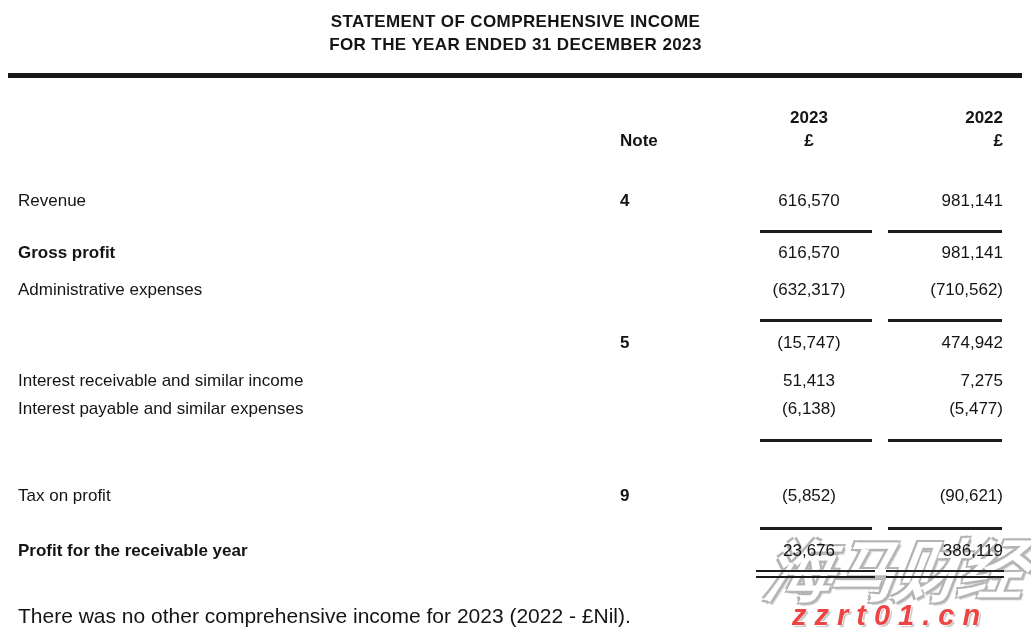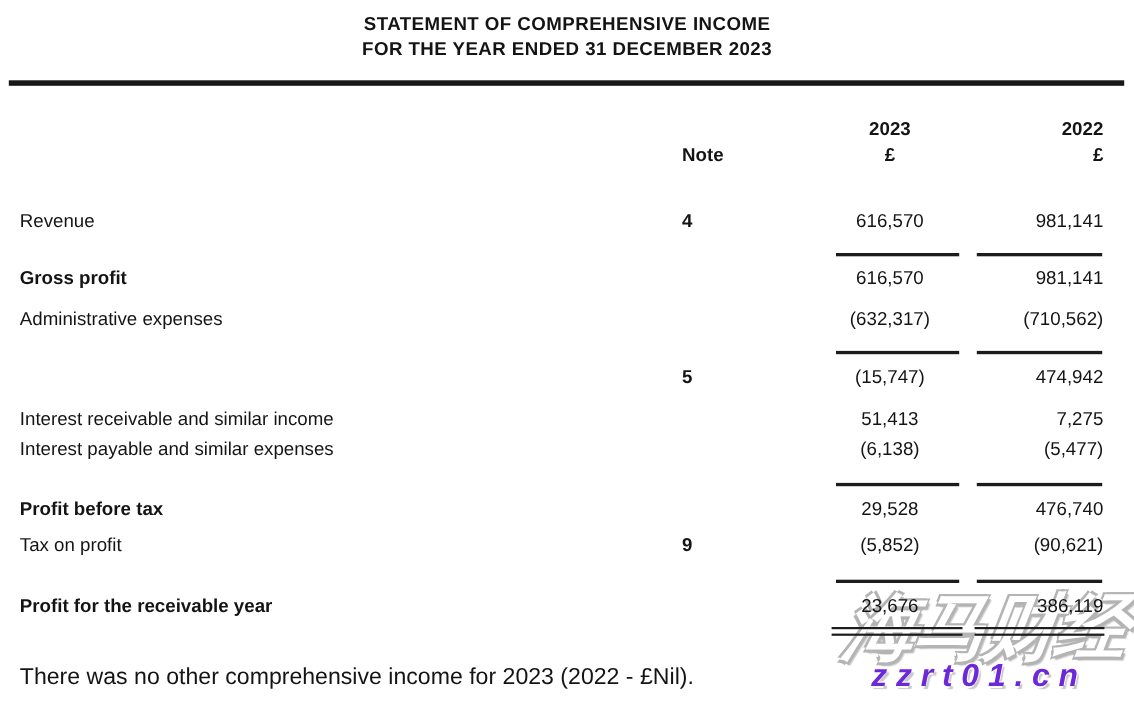--- a/index.html
+++ b/index.html
@@ -56,21 +56,21 @@
     text-shadow:
       -2px -2px 0 #b4b4b4, 2px -2px 0 #b4b4b4,
       -2px  2px 0 #b4b4b4, 2px  2px 0 #b4b4b4,
        3px  3px 1px #cccccc;
     transform:skewX(-8deg);
     letter-spacing:-2px;
   }
   .wm-url {
     position:absolute; left:792px; top:599px; z-index:3;
     font-size:29px; font-weight:bold; font-style:italic;
-    letter-spacing:8px; color:#6d28d9; white-space:nowrap;
+    letter-spacing:8px; color:#ef4444; white-space:nowrap;
     text-shadow:
       -1px -1px 0 #ffffff, 1px -1px 0 #ffffff,
       -1px  1px 0 #ffffff, 2px 2px 1px #c9c9c9;
   }
 </style>
 </head>
 <body>
 
 <div class="page">
 
@@ -130,25 +130,20 @@
 
   <div class="row" style="top:399px">
     <span class="cell label">Interest payable and similar expenses</span>
     <span class="cell c2023">(6,138)</span>
     <span class="cell c2022">(5,477)</span>
   </div>
 
   <div class="rule l23" style="top:439px"></div>
   <div class="rule l22" style="top:439px"></div>
 
-  <div class="row bold" style="top:453px">
-    <span class="cell label">Profit before tax</span>
-    <span class="cell c2023">29,528</span>
-    <span class="cell c2022">476,740</span>
-  </div>
 
   <div class="row" style="top:486px">
     <span class="cell label">Tax on profit</span>
     <span class="cell note">9</span>
     <span class="cell c2023">(5,852)</span>
     <span class="cell c2022">(90,621)</span>
   </div>
 
   <div class="rule l23" style="top:527px"></div>
   <div class="rule l22" style="top:527px"></div>

